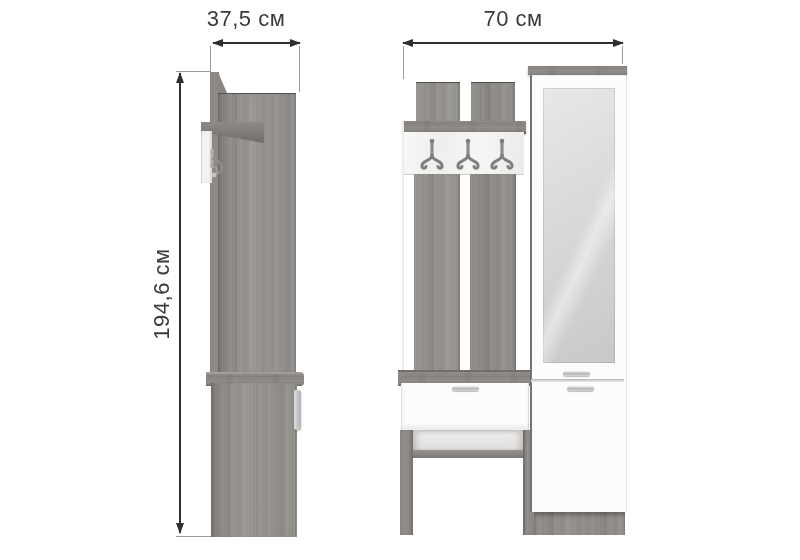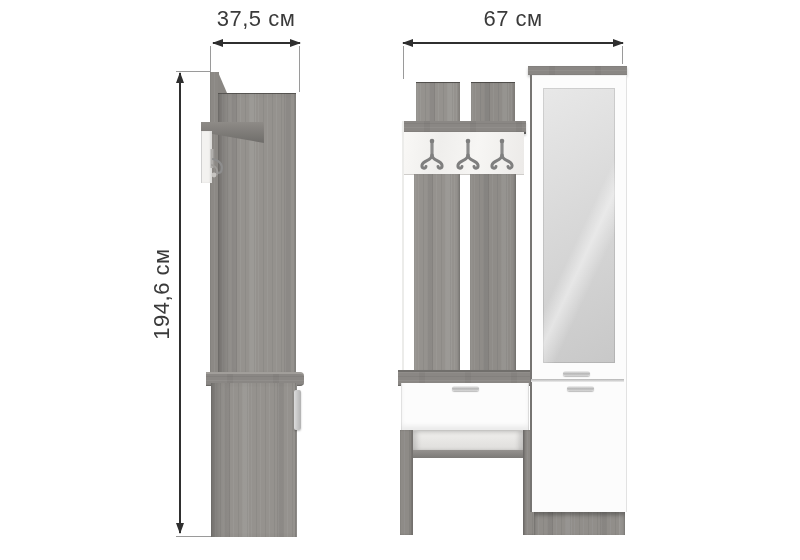--- a/index.html
+++ b/index.html
@@ -54,29 +54,29 @@
   }
   .whitepanel{
     background:linear-gradient(100deg,#f9f8f6,#efeeec 30%,#f7f6f4 60%,#eceae8);
   }
 </style>
 </head>
 <body>
 
 <div class="stage">
 
-  <div class="dim-label" style="left:196px;top:6px;width:120px;">37,5 см</div>
+  <div class="dim-label" style="left:186px;top:6px;width:120px;">37,5 см</div>
   <div class="dim-line-h" style="left:213px;top:42px;width:87px;">
     <span class="ah ah-l"></span>
     <span class="ah ah-r"></span>
   </div>
   <div class="ext-v" style="left:210px;top:46px;height:25px;"></div>
   <div class="ext-v" style="left:299px;top:46px;height:46px;"></div>
 
-  <div class="dim-label" style="left:453px;top:6px;width:120px;">67 см</div>
+  <div class="dim-label" style="left:453px;top:6px;width:120px;">70 см</div>
   <div class="dim-line-h" style="left:403px;top:42px;width:220px;">
     <span class="ah ah-l"></span>
     <span class="ah ah-r"></span>
   </div>
   <div class="ext-v" style="left:403px;top:46px;height:33px;"></div>
   <div class="ext-v" style="left:622px;top:46px;height:18px;"></div>
 
   <div class="dim-label" style="left:100px;top:281px;width:124px;transform:rotate(-90deg);">194,6 см</div>
   <div class="dim-line-v" style="left:179px;top:73px;height:460px;">
     <span class="ah ah-u"></span>

